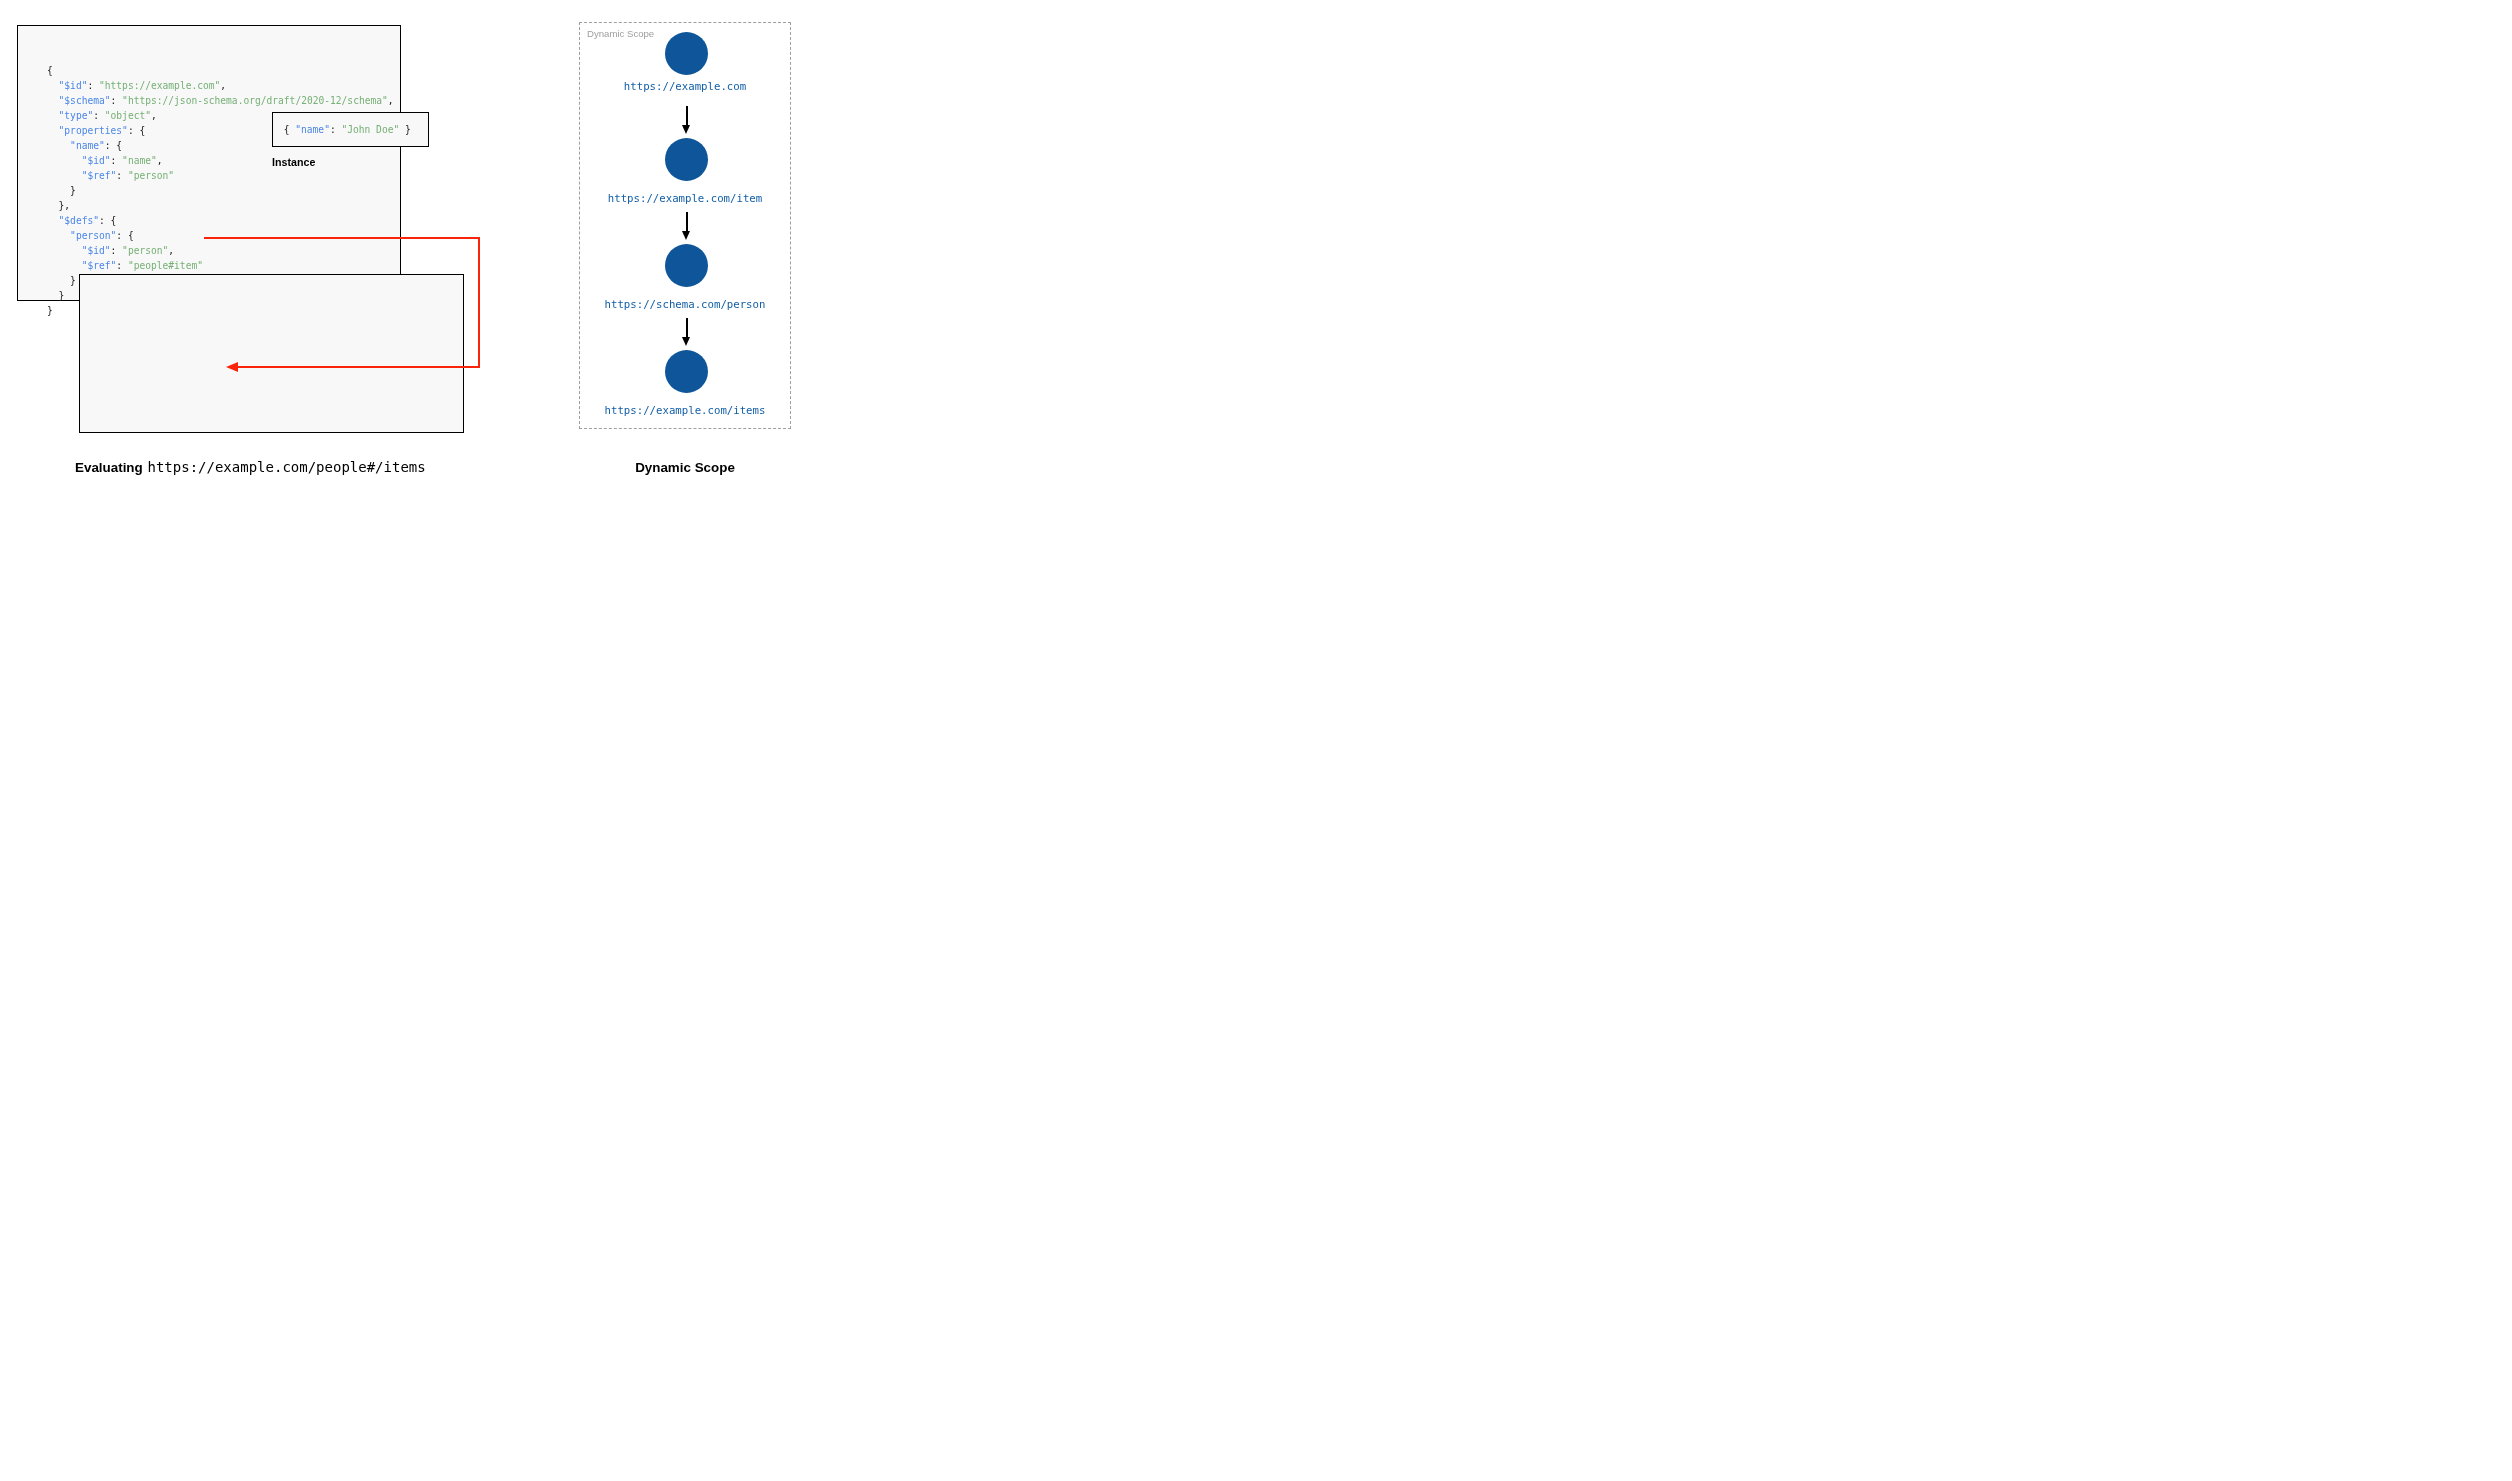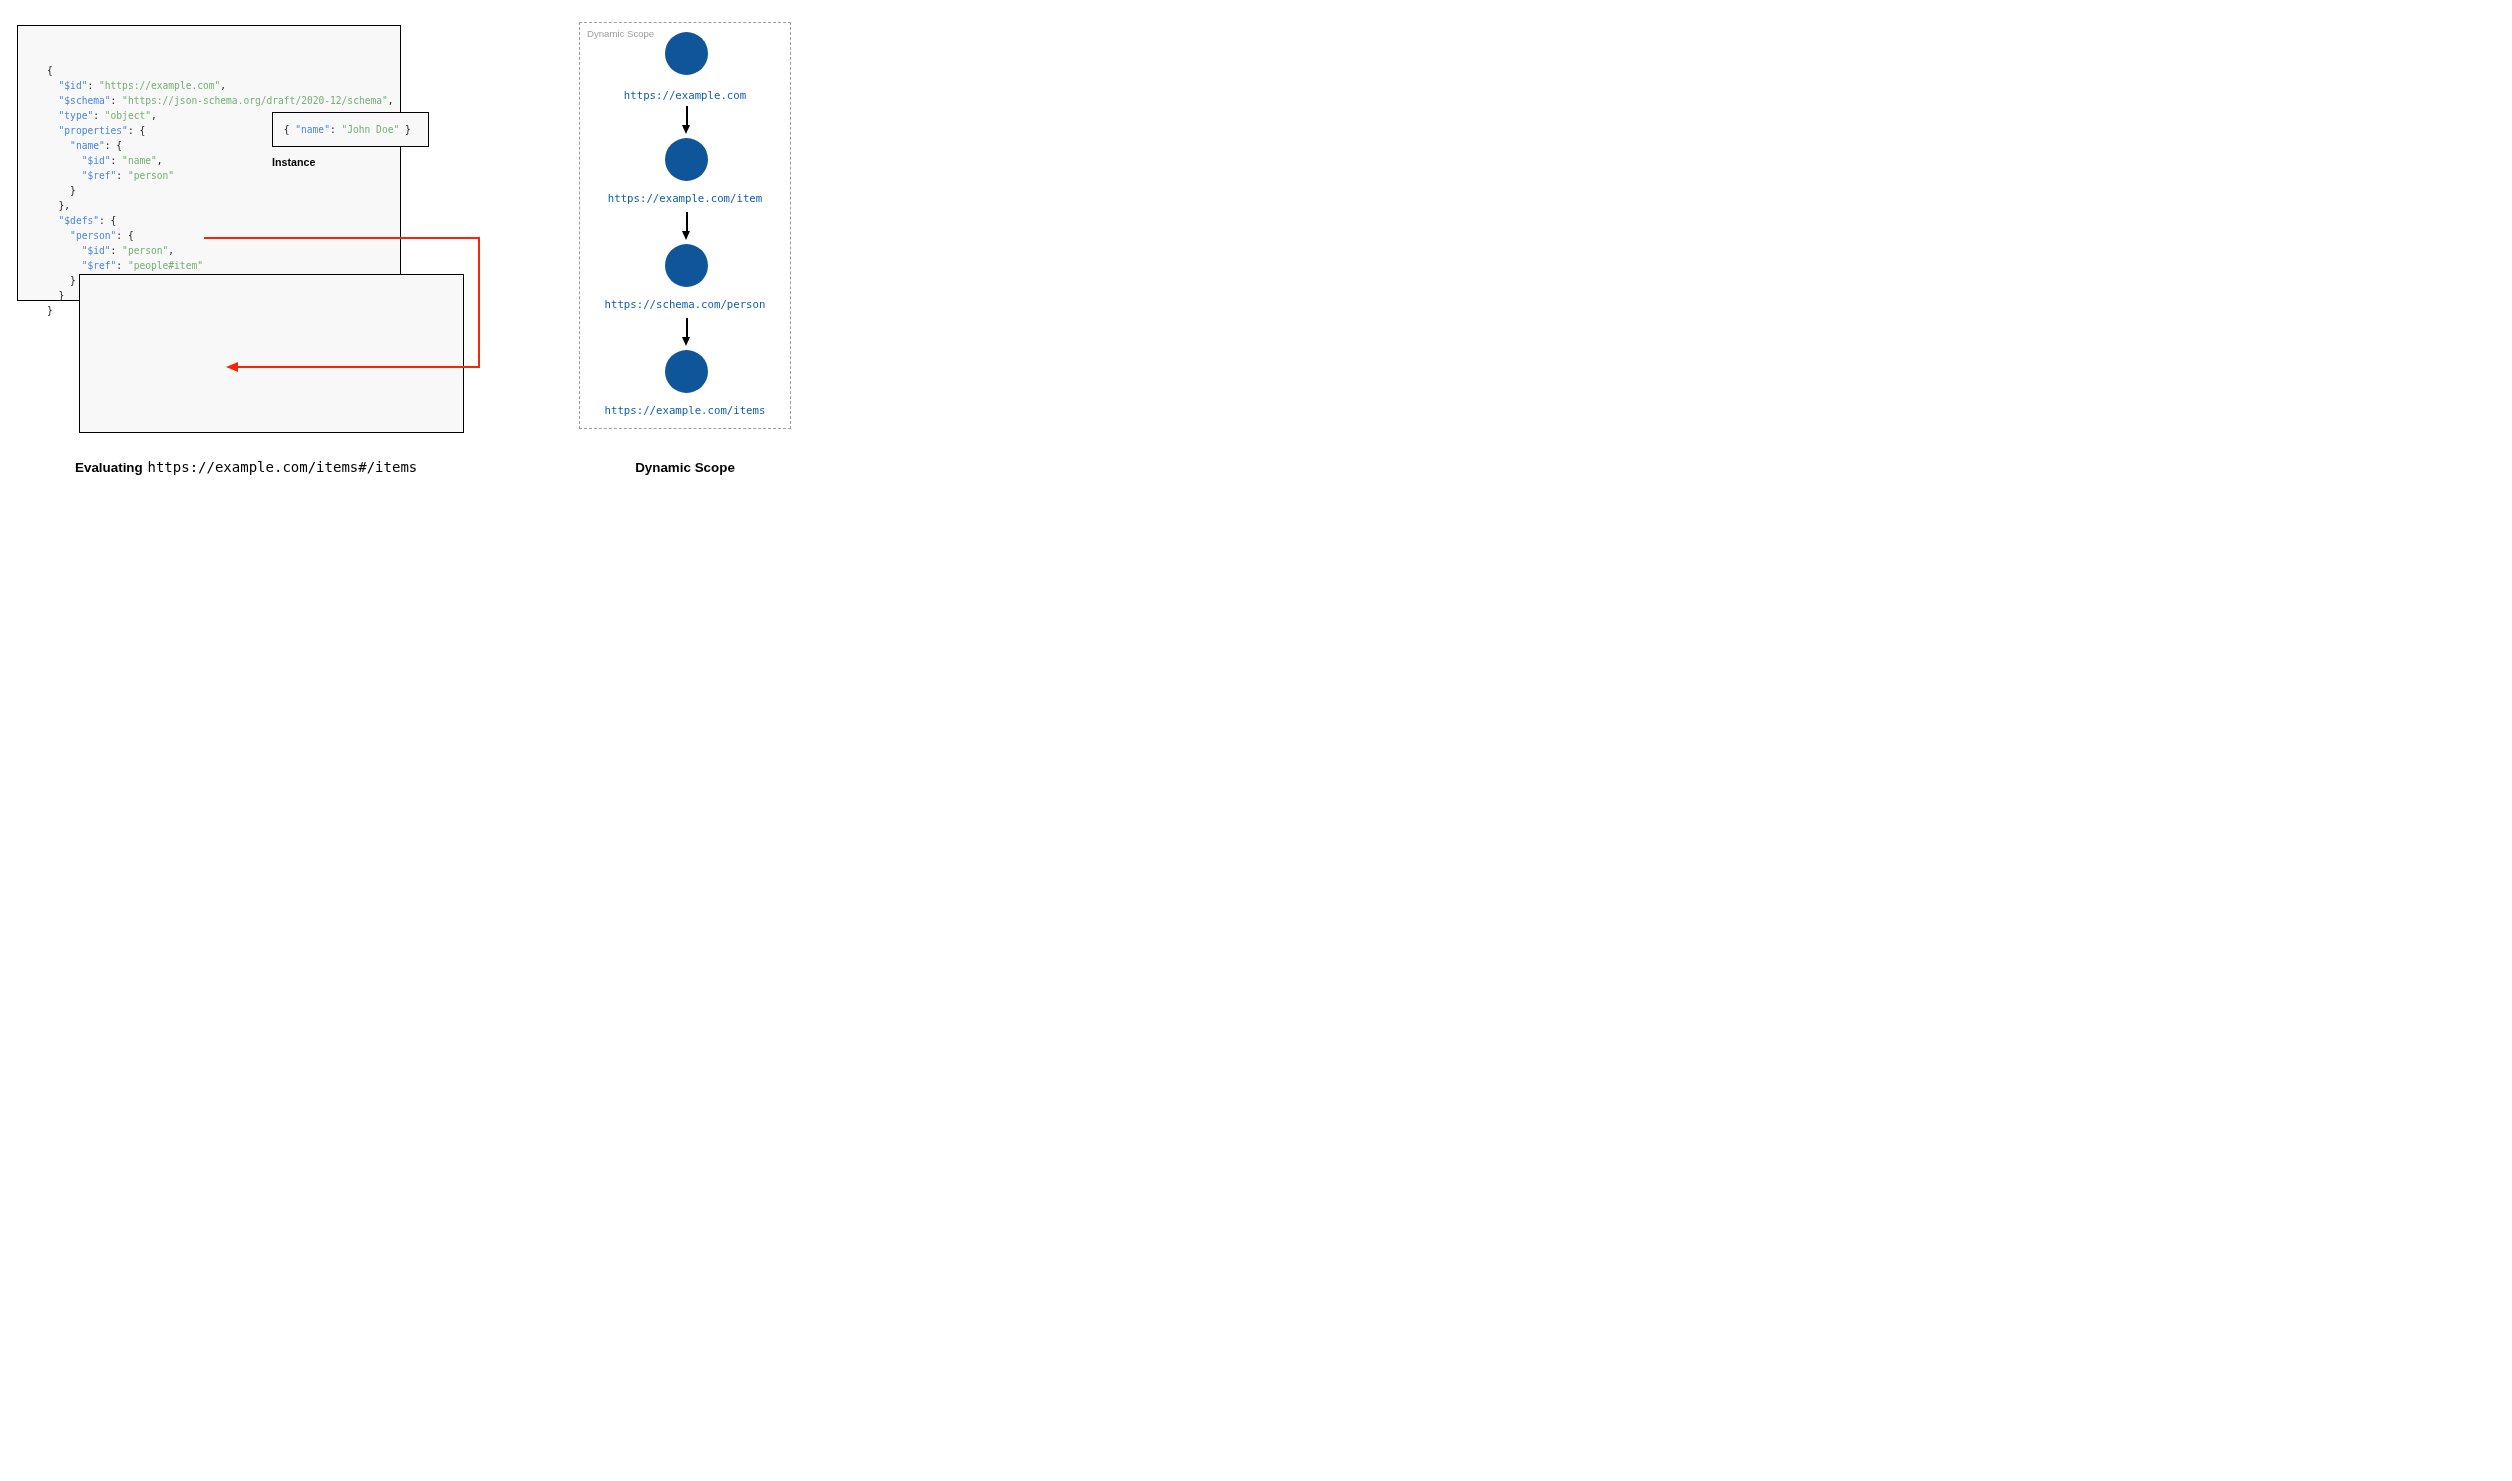--- a/index.html
+++ b/index.html
@@ -124,21 +124,21 @@
 
   <div class="red-seg" id="red-seg1"></div>
   <div class="red-seg" id="red-seg2"></div>
   <div class="red-seg" id="red-seg3"></div>
   <div id="red-head"></div>
 
   <div id="scope-box"></div>
   <div id="scope-watermark">Dynamic Scope</div>
 
   <div class="scope-circle" style="top:32px"></div>
-  <div class="scope-url" style="top:88px">https://example.com</div>
+  <div class="scope-url" style="top:79px">https://example.com</div>
 
   <div class="down-arrow" style="top:106px">
     <div class="shaft"></div>
     <div class="head"></div>
   </div>
 
   <div class="scope-circle" style="top:138px"></div>
   <div class="scope-url" style="top:191px">https://example.com/item</div>
 
   <div class="down-arrow" style="top:212px">
@@ -152,18 +152,18 @@
   <div class="down-arrow" style="top:318px">
     <div class="shaft"></div>
     <div class="head"></div>
   </div>
 
   <div class="scope-circle" style="top:350px"></div>
   <div class="scope-url" style="top:403px">https://example.com/items</div>
 
   <div id="footer-left">
     <span class="ev">Evaluating</span>
-    <span class="uri">https://example.com/items#/items</span>
+    <span class="uri">https://example.com/people#/items</span>
   </div>
   <div id="footer-right">Dynamic Scope</div>
 
 </div>
 
 
 </body></html>

